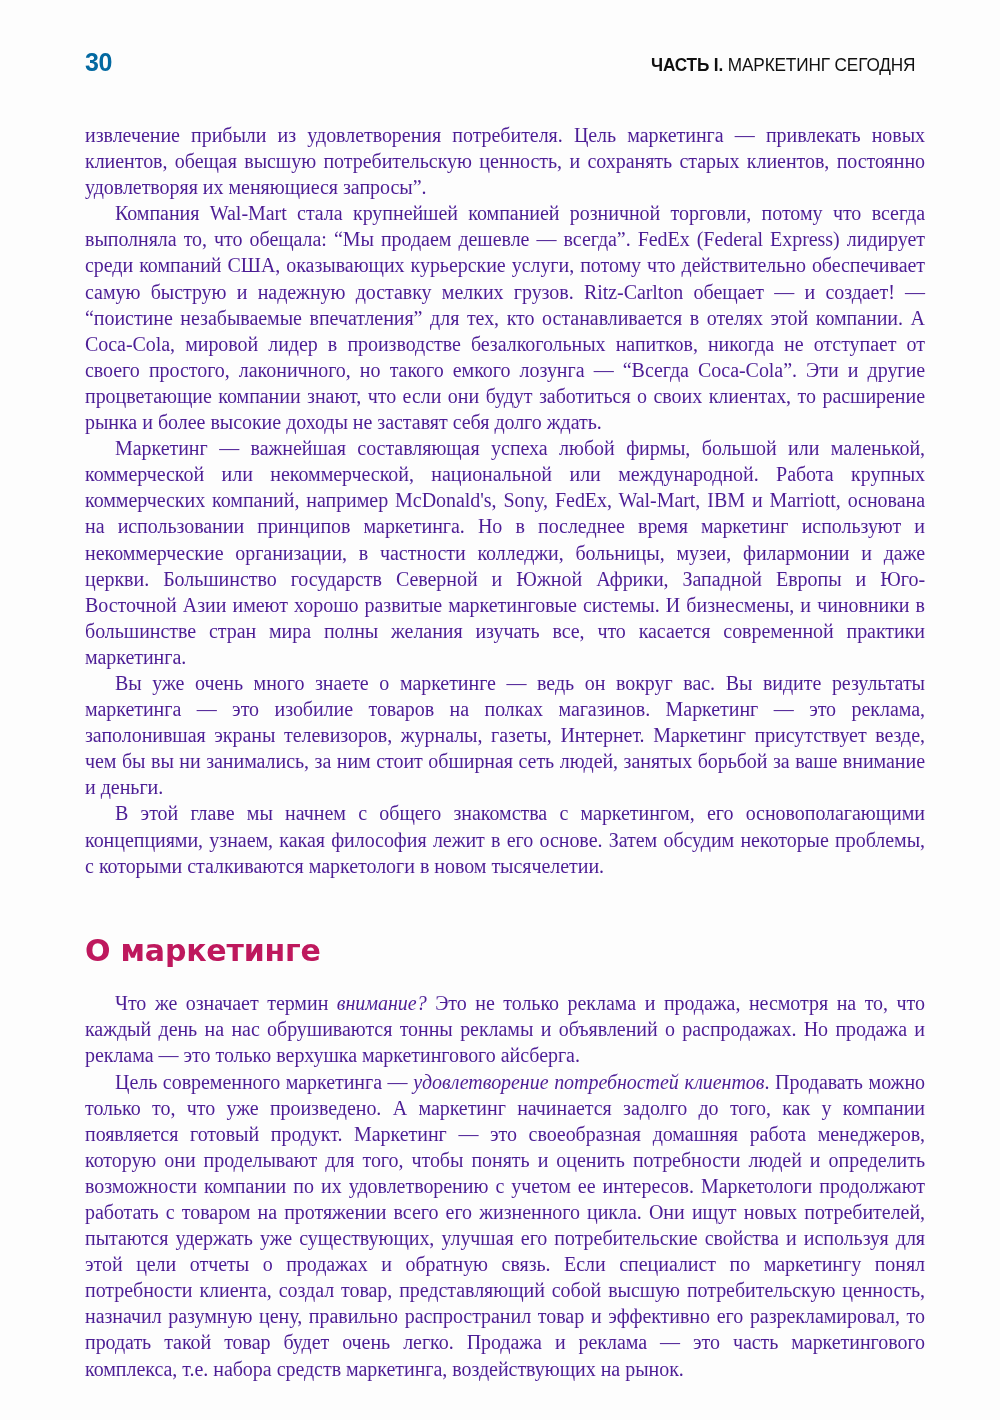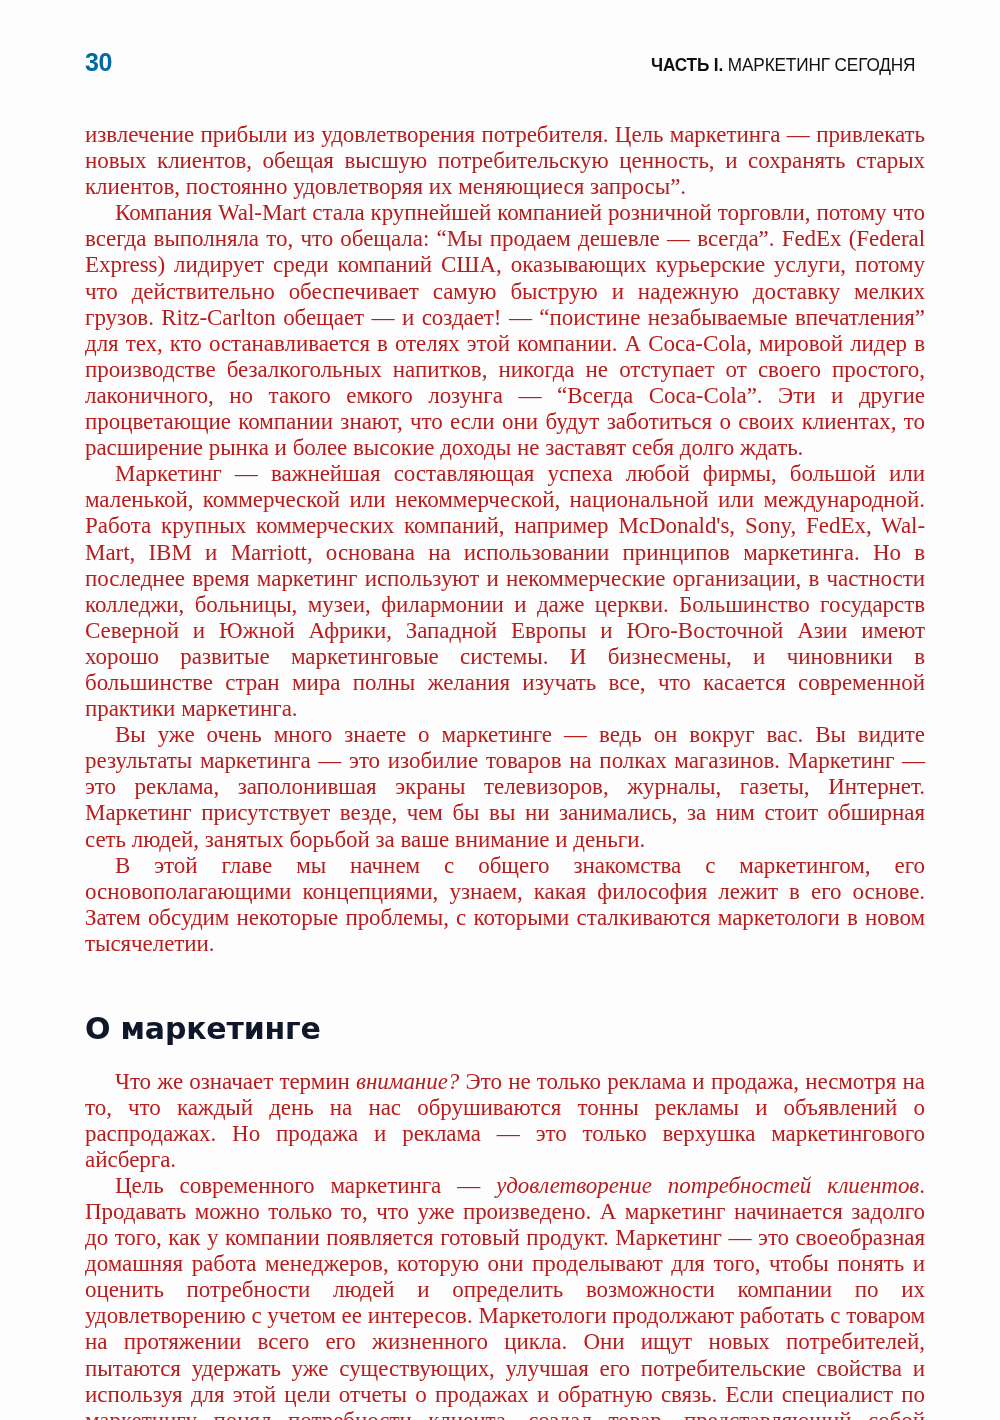--- a/index.html
+++ b/index.html
@@ -61,46 +61,46 @@
   
   .body-col {
     position: absolute;
     left: 85px;
     top: 122px;
     width: 840px;
   }
 
   p.para {
     margin: 0;
-    font-size: 23px;
+    font-size: 20px;
     line-height: 26.1px;
     text-align: justify;
     text-justify: inter-word;
     text-indent: 30px;
     letter-spacing: -0.05px;
     word-spacing: 0.1px;
-    color: #b91c1c;
+    color: #4c1d95;
     hyphens: manual;
   }
   p.para.no-indent {
     text-indent: 0;
   }
   p.para em {
     font-style: italic;
   }
 
   
   h2.section-heading {
     margin: 0;
     padding: 0;
     font-family: "DejaVu Sans", "Liberation Sans", sans-serif;
     font-size: 30px;
     font-weight: bold;
     letter-spacing: -0.2px;
-    color: #0f172a;
+    color: #be185d;
     line-height: 1.05;
   }
   .heading-gap-before { height: 56px; }
   .heading-gap-after  { height: 24px; }
 
 </style>
 </head>
 <body>
 
 <div class="page">

